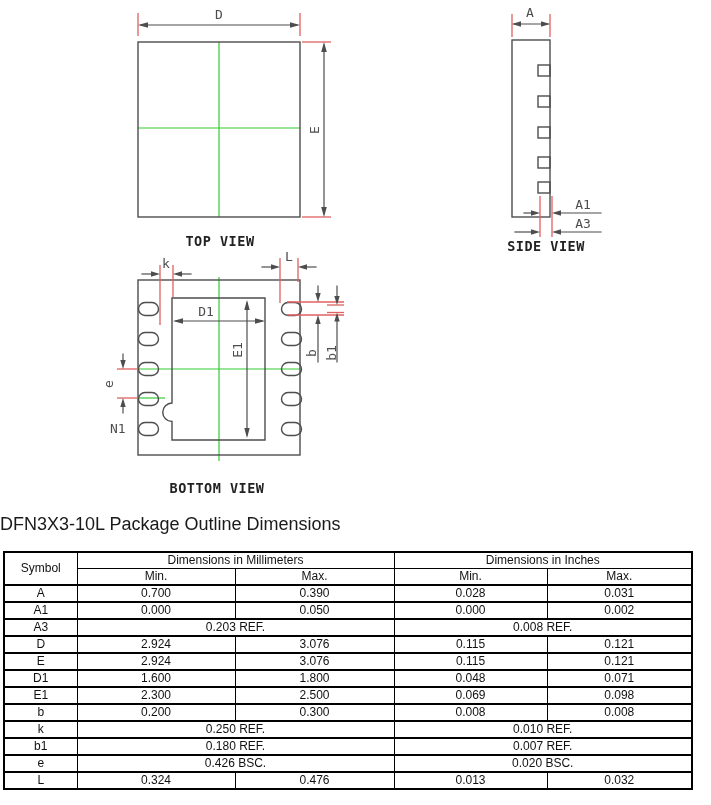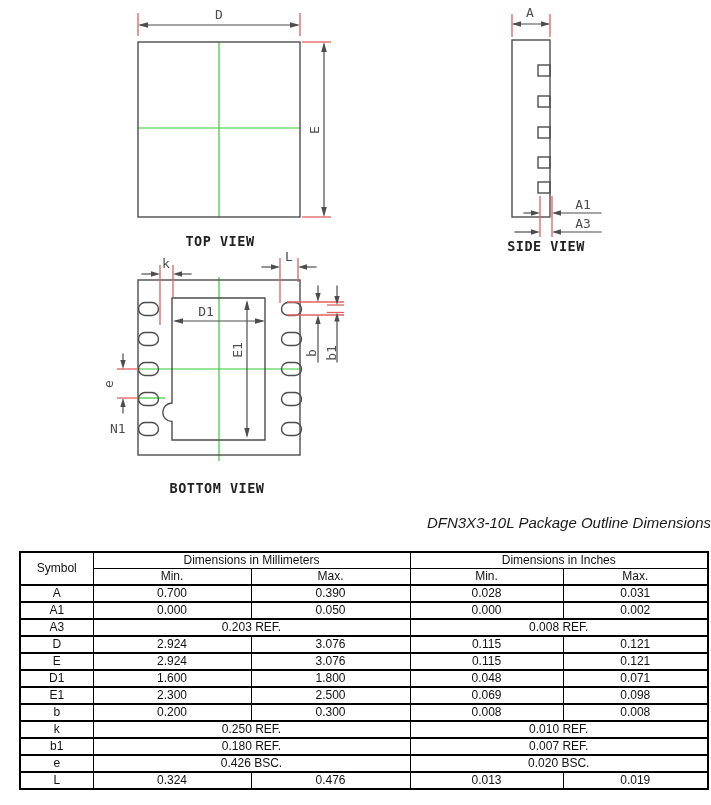--- a/index.html
+++ b/index.html
@@ -9,24 +9,24 @@
 
   
   .ln{stroke:var(--drawing-line);stroke-width:1.4;fill:none;stroke-linecap:square;}
   .lnt{stroke-width:1.2;}
   .grn{stroke:var(--centerline-green);stroke-width:1.2;fill:none;}
   .red{stroke:var(--extension-red);stroke-width:1.3;fill:none;}
   .ah{fill:var(--drawing-line);stroke:none;}
   text.dim{fill:var(--drawing-line);font-family:"DejaVu Sans Mono",monospace;font-size:13px;}
   text.cap{fill:#222;font-family:"DejaVu Sans Mono",monospace;font-size:13.5px;font-weight:bold;letter-spacing:.5px;}
 
-  .title{position:absolute;top:514px;left:0;width:711px;text-align:right;
-         font-size:15px;color:#1a1a1a;font-style:italic;}
-
-  table.dims{position:absolute;left:19px;top:551px;width:688px;border-collapse:collapse;
+  .title{position:absolute;top:514px;left:0;width:711px;text-align:left;
+         font-size:18px;color:#1a1a1a;}
+
+  table.dims{position:absolute;left:3px;top:551px;width:688px;border-collapse:collapse;
              table-layout:fixed;border:2px solid var(--table-border);}
   table.dims th, table.dims td{
       font-size:12px;font-weight:normal;text-align:center;vertical-align:middle;
       padding:0;height:15px;line-height:15px;color:#111;}
   table.dims th{border:1px solid var(--table-border);}
   table.dims tbody td{border:2px solid var(--table-border);
       border-left-width:1px;border-right-width:1px;}
 </style>
 </head>
 <body>
@@ -270,17 +270,17 @@
       <tr>
         <td>e</td>
         <td colspan="2">0.426 BSC.</td>
         <td colspan="2">0.020 BSC.</td>
       </tr>
       <tr>
         <td>L</td>
         <td>0.324</td>
         <td>0.476</td>
         <td>0.013</td>
-        <td>0.019</td>
+        <td>0.032</td>
       </tr>
     </tbody>
   </table>
 </div>
 
 </body></html>

